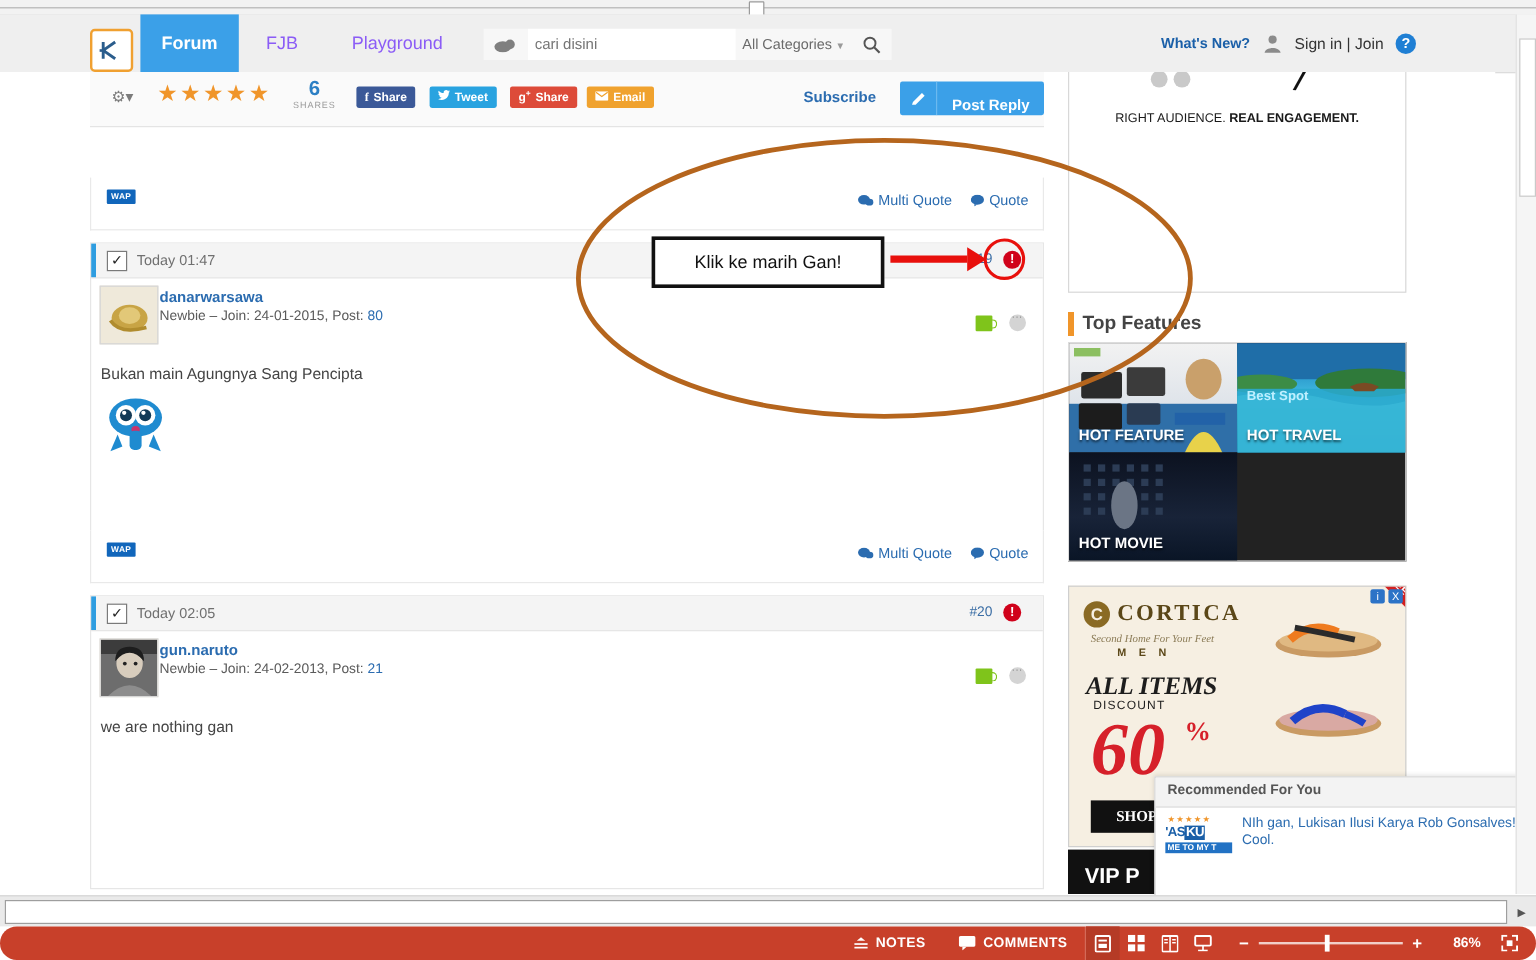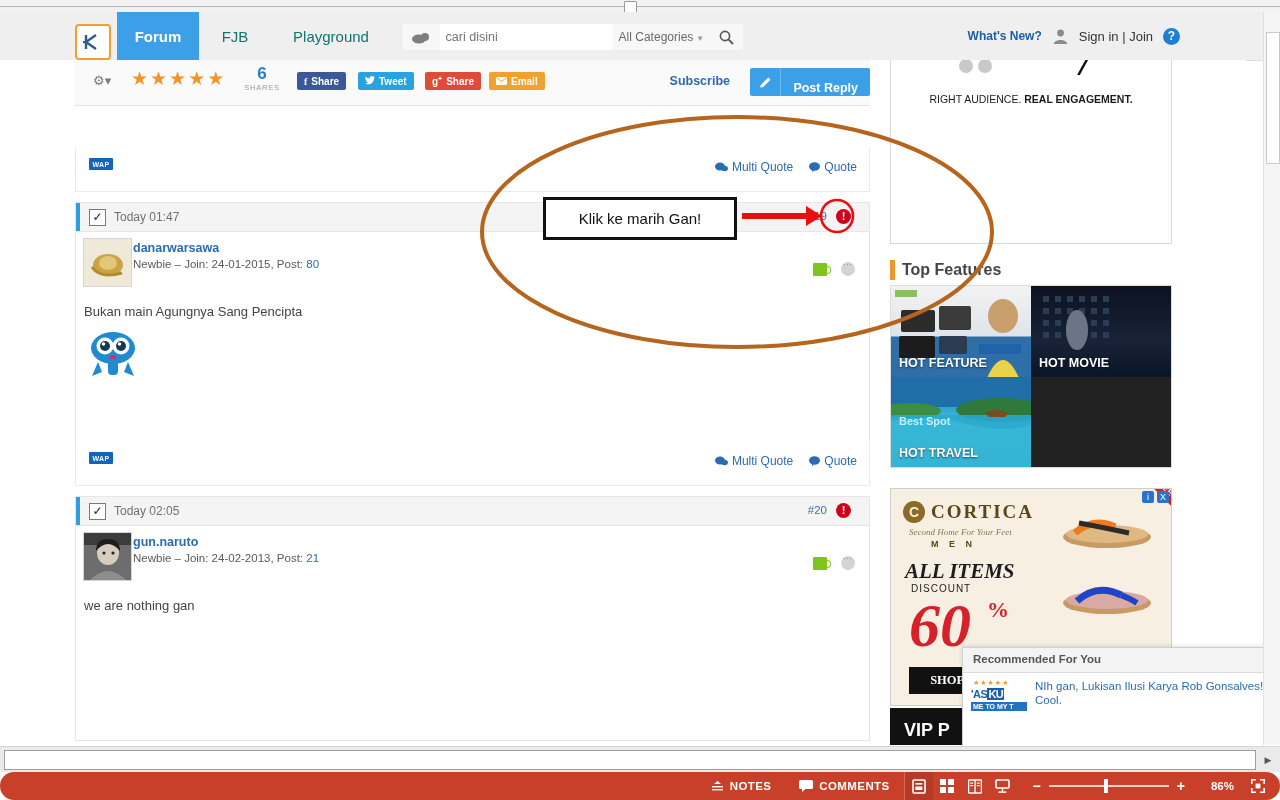--- a/index.html
+++ b/index.html
@@ -15,21 +15,21 @@
   .top-ruler{position:absolute;left:0;top:0;width:1280px;height:12px;background:#f2f2f2;border-bottom:1px solid #d9d9d9;}
   .top-ruler .line{position:absolute;left:0;top:6px;width:1280px;height:1px;background:#b4b4b4;}
   .top-ruler .knob{position:absolute;left:624px;top:1px;width:11px;height:11px;background:#fff;border:1px solid #9a9a9a;border-radius:1px;}
 
   
   .site-header{position:absolute;left:0;top:12px;width:1280px;height:48px;background:#efefef;border-bottom:1px solid #dcdcdc;}
   .logo{position:absolute;left:75px;top:12px;width:32px;height:32px;border:2px solid #f0a030;border-radius:4px;background:#fff;
         display:flex;align-items:center;justify-content:center;}
   .logo svg{display:block;}
   .nav-tab{position:absolute;top:0;height:48px;display:flex;align-items:center;justify-content:center;
-           font-size:15px;color:#0f766e;padding:0 22px;box-sizing:border-box;}
+           font-size:15px;color:#8b5cf6;padding:0 22px;box-sizing:border-box;}
   .nav-tab.active{background:#3ba0e8;color:#fff;font-weight:bold;}
   .search-wrap{position:absolute;left:403px;top:12px;width:340px;height:26px;background:#f7f7f7;display:flex;align-items:center;}
   .search-cloud{width:38px;display:flex;align-items:center;justify-content:center;}
   .search-input{flex:1;border:none;background:#fff;height:26px;font-size:12.5px;color:#9b9b9b;
                 font-family:"Liberation Sans",sans-serif;outline:none;padding:0 6px;box-sizing:border-box;}
   .search-cat{font-size:12px;color:#6a6a6a;padding:0 6px;white-space:nowrap;}
   .search-cat .caret{font-size:8px;color:#9a9a9a;margin-left:3px;}
   .search-go{width:34px;display:flex;align-items:center;justify-content:center;}
   .hdr-right{position:absolute;right:100px;top:0;height:48px;display:flex;align-items:center;gap:10px;}
   .whatsnew{font-size:12px;color:#1a5fa8;font-weight:bold;}
@@ -432,20 +432,32 @@
             <rect x="4" y="4" width="22" height="7" fill="#7ab648" opacity=".85"></rect>
             <rect x="10" y="24" width="34" height="22" rx="2" fill="#2b2b2b"></rect>
             <rect x="48" y="20" width="32" height="24" rx="2" fill="#3b3b3b"></rect>
             <rect x="8" y="50" width="36" height="22" rx="2" fill="#1c1c1c"></rect>
             <rect x="48" y="50" width="28" height="18" rx="2" fill="#2a3b52"></rect>
             <ellipse cx="112" cy="30" rx="15" ry="17" fill="#c9a06b"></ellipse>
             <path d="M96 92 q16 -36 32 0 Z" fill="#e8d24a"></path>
             <rect x="88" y="58" width="42" height="10" fill="#1f5fa8" opacity=".8"></rect>
           </svg>
           <div class="cap">HOT FEATURE</div>
+        </div>
+        <div class="feat f2">
+          <svg width="141" height="92" viewBox="0 0 141 92" style="position:absolute;left:0;top:0;">
+            <rect x="0" y="0" width="141" height="30" fill="#1f6ea8"></rect>
+            <ellipse cx="110" cy="33" rx="45" ry="12" fill="#2f7a3a"></ellipse>
+            <ellipse cx="20" cy="34" rx="30" ry="8" fill="#3c8c46"></ellipse>
+            <rect x="0" y="38" width="141" height="54" fill="#2aa8cd" opacity=".9"></rect>
+            <path d="M0 44 q40 -8 80 4 q35 8 61 0 L141 92 L0 92 Z" fill="#3fc0dd" opacity=".55"></path>
+            <path d="M94 36 q12 -6 24 0 l-4 4 l-16 0 Z" fill="#7a4a24"></path>
+          </svg>
+          <div style="position:absolute;left:8px;top:38px;color:#bff0ff;font-size:11px;font-weight:bold;">Best Spot</div>
+          <div class="cap">HOT TRAVEL</div>
         </div>
         <div class="feat f3">
           <svg width="141" height="92" viewBox="0 0 141 92" style="position:absolute;left:0;top:0;">
             <g fill="#2c3c55">
               <rect x="12" y="10" width="6" height="6"></rect>
                 <rect x="24" y="10" width="6" height="6"></rect>
                 <rect x="36" y="10" width="6" height="6"></rect>
               <rect x="48" y="10" width="6" height="6"></rect>
                 <rect x="60" y="10" width="6" height="6"></rect>
                 <rect x="72" y="10" width="6" height="6"></rect>
@@ -465,32 +477,20 @@
                 <rect x="24" y="46" width="6" height="6"></rect>
                 <rect x="36" y="46" width="6" height="6"></rect>
               <rect x="48" y="46" width="6" height="6"></rect>
                 <rect x="60" y="46" width="6" height="6"></rect>
                 <rect x="72" y="46" width="6" height="6"></rect>
             </g>
             <ellipse cx="46" cy="44" rx="11" ry="20" fill="#6b7585"></ellipse>
           </svg>
           <div class="cap">HOT MOVIE</div>
         </div>
-        <div class="feat f2">
-          <svg width="141" height="92" viewBox="0 0 141 92" style="position:absolute;left:0;top:0;">
-            <rect x="0" y="0" width="141" height="30" fill="#1f6ea8"></rect>
-            <ellipse cx="110" cy="33" rx="45" ry="12" fill="#2f7a3a"></ellipse>
-            <ellipse cx="20" cy="34" rx="30" ry="8" fill="#3c8c46"></ellipse>
-            <rect x="0" y="38" width="141" height="54" fill="#2aa8cd" opacity=".9"></rect>
-            <path d="M0 44 q40 -8 80 4 q35 8 61 0 L141 92 L0 92 Z" fill="#3fc0dd" opacity=".55"></path>
-            <path d="M94 36 q12 -6 24 0 l-4 4 l-16 0 Z" fill="#7a4a24"></path>
-          </svg>
-          <div style="position:absolute;left:8px;top:38px;color:#bff0ff;font-size:11px;font-weight:bold;">Best Spot</div>
-          <div class="cap">HOT TRAVEL</div>
-        </div>
       </div>
 
       <div class="ad-cortica">
         <div class="ad-ctrls">
           <span>i</span>
           <span>X</span>
         </div>
         <div style="position:absolute;right:-34px;top:0;width:110px;height:110px;overflow:hidden;">
           <div class="ribbon">FREE SHIPPING</div>
         </div>

